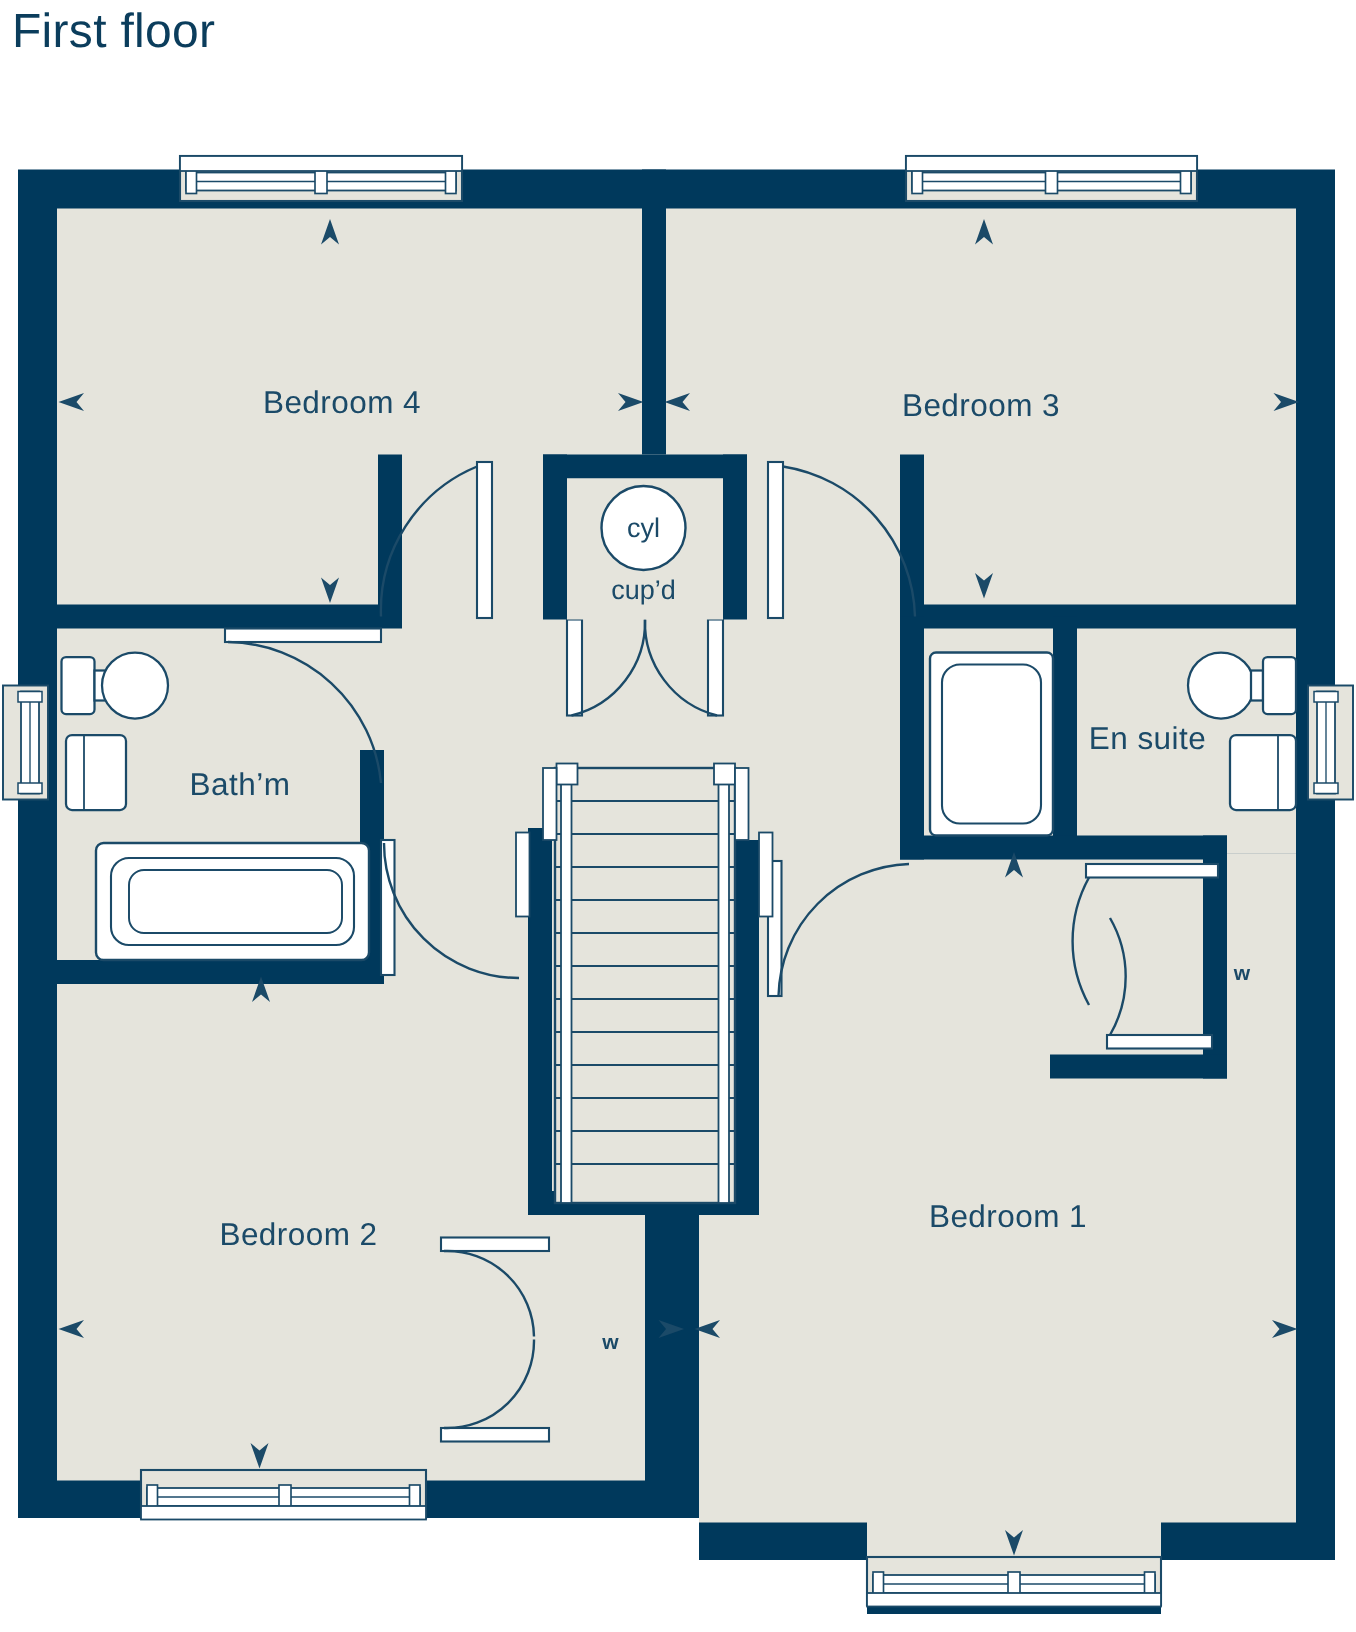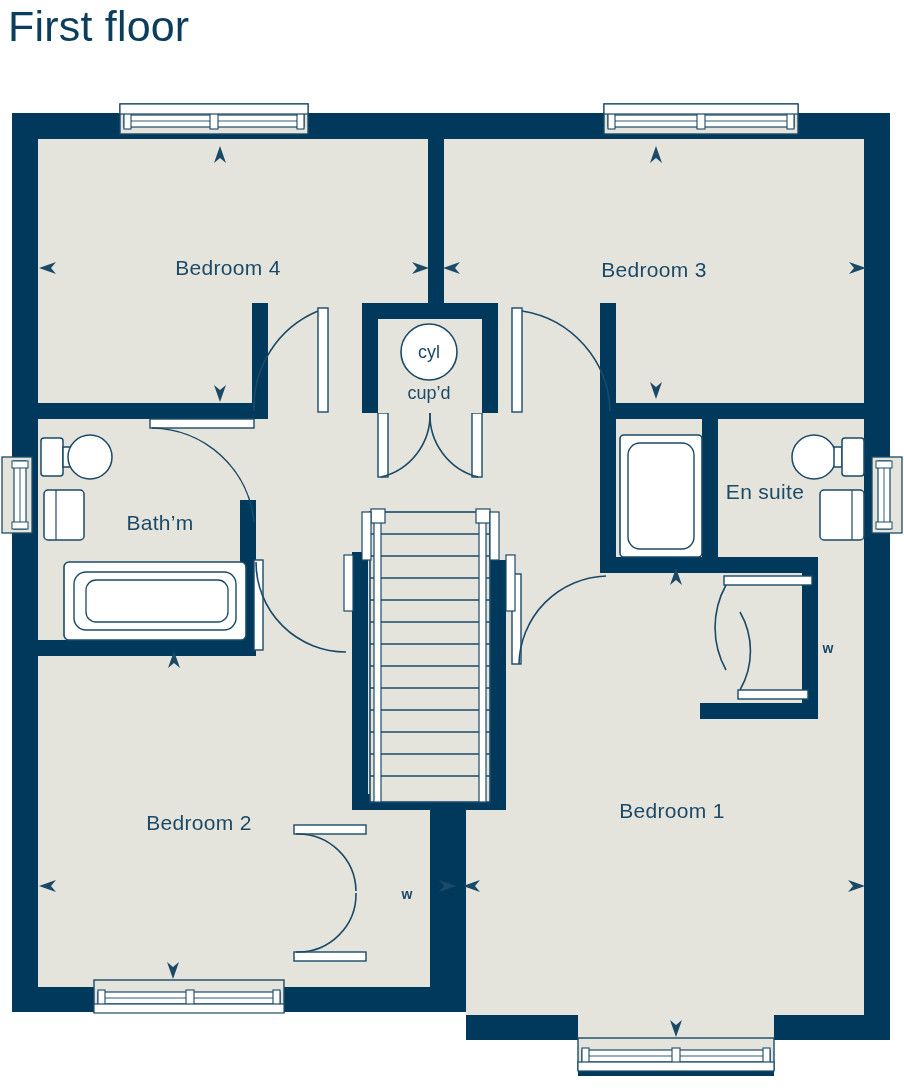--- a/index.html
+++ b/index.html
@@ -18,21 +18,21 @@
     position: relative;
     width: 904px;
     height: 1088px;
     background: #ffffff;
   }
   #page-title {
     position: absolute;
     left: 8px;
     top: 2px;
     font-family: "Liberation Sans", sans-serif;
-    font-size: 43px;
+    font-size: 32px;
     font-weight: 400;
     color: #0B3D5C;
     letter-spacing: 0.2px;
     white-space: nowrap;
   }
   #plan-svg {
     position: absolute;
     left: 0;
     top: 0;
   }

